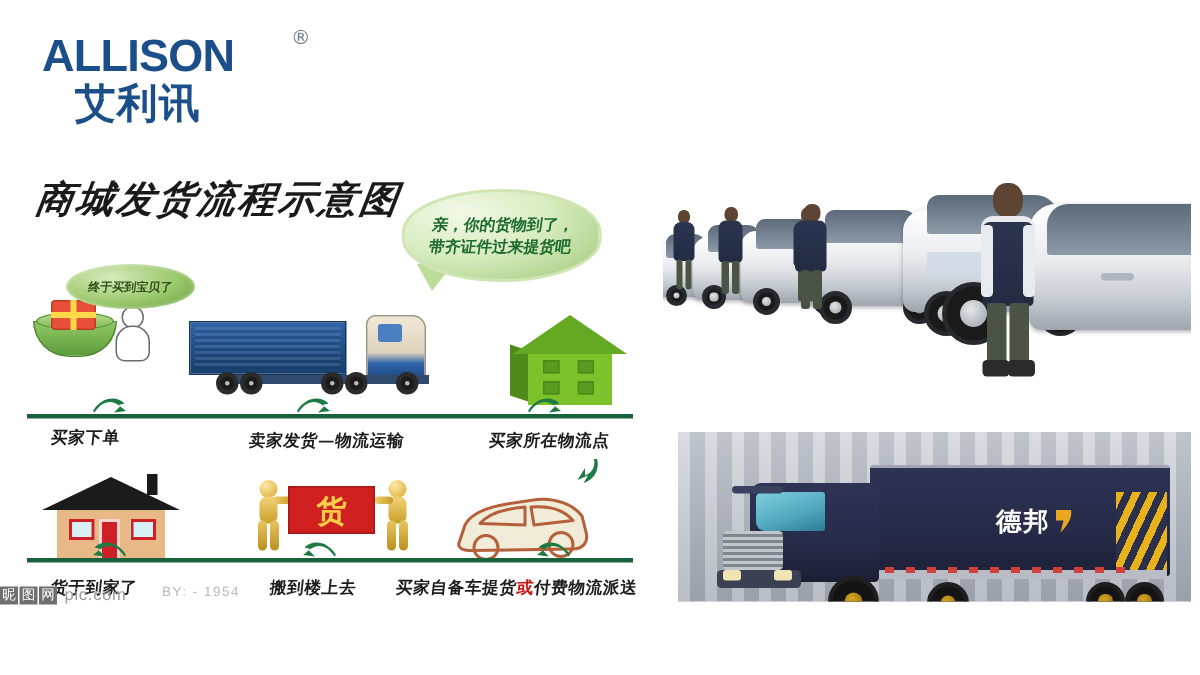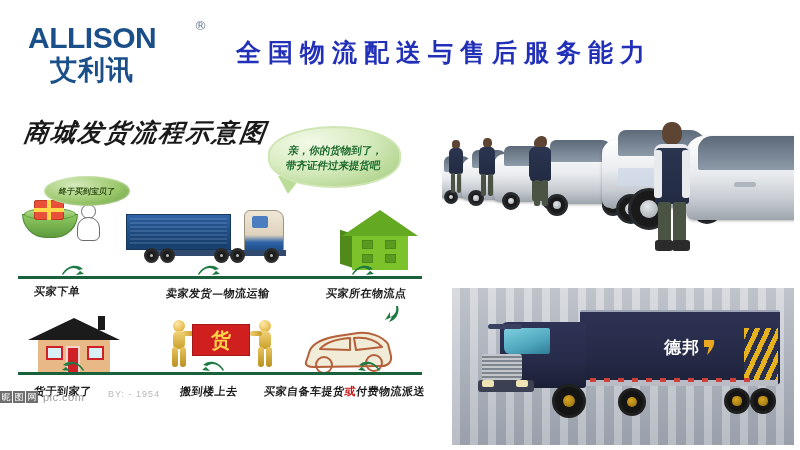--- a/index.html
+++ b/index.html
@@ -150,21 +150,21 @@
   .f-leg{position:absolute;top:27px;width:6px;height:20px;border-radius:3px;
     background:linear-gradient(180deg,#e9c560,#b98f1f);}
   .f-arm{position:absolute;top:11px;width:12px;height:5px;border-radius:3px;
     background:linear-gradient(90deg,#f0cd6e,#c79b26);}
 
   
   #scar{position:absolute;left:296px;top:218px;width:100px;height:54px;}
 
   
   #photo-fleet{position:absolute;left:442px;top:110px;width:352px;height:155px;overflow:hidden;}
-  #photo-truck{position:absolute;left:452px;top:288px;width:342px;height:157px;overflow:hidden;
+  #photo-truck{position:absolute;left:452px;top:288px;width:342px;height:113px;overflow:hidden;
     background:linear-gradient(180deg,#c9ccd2 0%,#b5bac3 40%,#9aa0ab 100%);}
 
   .carbody{position:absolute;background:linear-gradient(180deg,#ffffff 0%,#e9ebee 45%,#c7ccd2 75%,#9ea5ad 100%);
     border-radius:10px 16px 6px 6px;box-shadow:0 1px 3px rgba(0,0,0,.28);}
   .carglass{position:absolute;background:linear-gradient(180deg,#5d6a7a,#8d9aa8);border-radius:6px 10px 2px 2px;}
   .carwheel{position:absolute;border-radius:50%;background:#1a1a1a;border:3px solid #26292d;box-sizing:border-box;}
   .carwheel::after{content:"";position:absolute;left:50%;top:50%;width:52%;height:52%;margin:-26% 0 0 -26%;
     border-radius:50%;background:radial-gradient(circle at 40% 35%,#e4e7ea,#9aa1a8);}
   .staff{position:absolute;}
   .s-head{position:absolute;border-radius:45%;background:#5d4433;}
@@ -206,21 +206,20 @@
 <div id="slide">
 
   <div id="header">
 
     <div id="logo">
       <span class="en">ALLISON</span>
       <span class="cn">艾利讯</span>
       <span class="reg">®</span>
     </div>
 
-    <div id="title">全国物流配送与售后服务能力</div>
   </div>
 
   <div id="diagram">
 
     <div id="diagram-title">商城发货流程示意图</div>
 
     <div id="giftbox">
       <div class="gift-bowl"></div>
       <div class="gift-lid"></div>
       <div class="gift-wrap"></div>

